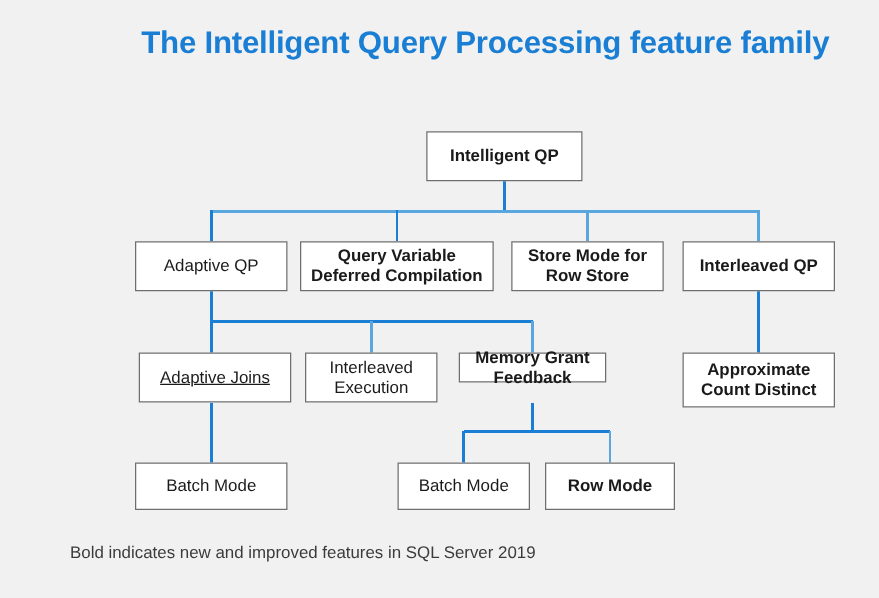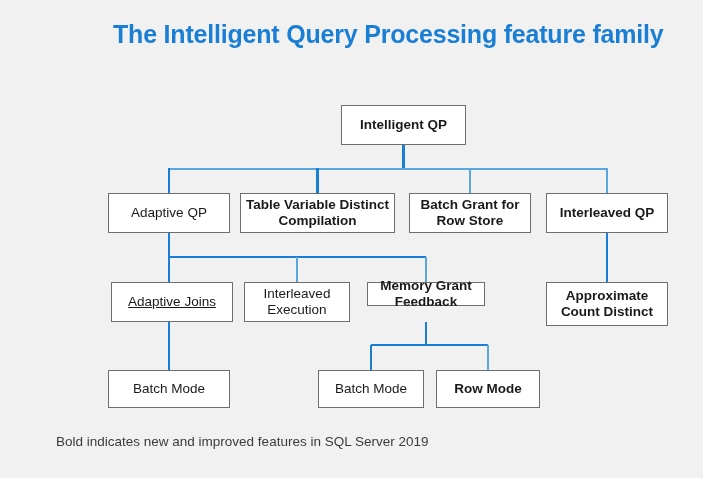--- a/index.html
+++ b/index.html
@@ -107,25 +107,25 @@
 
   <div class="node bold" style="left:301px; top:105px; width:125px; height:40px;">
     <span class="label">Intelligent QP</span>
   </div>
 
   <div class="node" style="left:68px; top:193px; width:122px; height:40px;">
     <span class="label">Adaptive QP</span>
   </div>
 
   <div class="node bold" style="left:200px; top:193px; width:155px; height:40px;">
-    <span class="label">Table Variable Distinct Compilation</span>
+    <span class="label">Query Variable Deferred Compilation</span>
   </div>
 
   <div class="node bold" style="left:369px; top:193px; width:122px; height:40px;">
-    <span class="label">Batch Grant for Row Store</span>
+    <span class="label">Store Mode for Row Store</span>
   </div>
 
   <div class="node bold" style="left:506px; top:193px; width:122px; height:40px;">
     <span class="label">Interleaved QP</span>
   </div>
 
   <div class="node" style="left:71px; top:282px; width:122px; height:40px;text-decoration:underline;">
     <span class="label">Adaptive Joins</span>
   </div>
 

